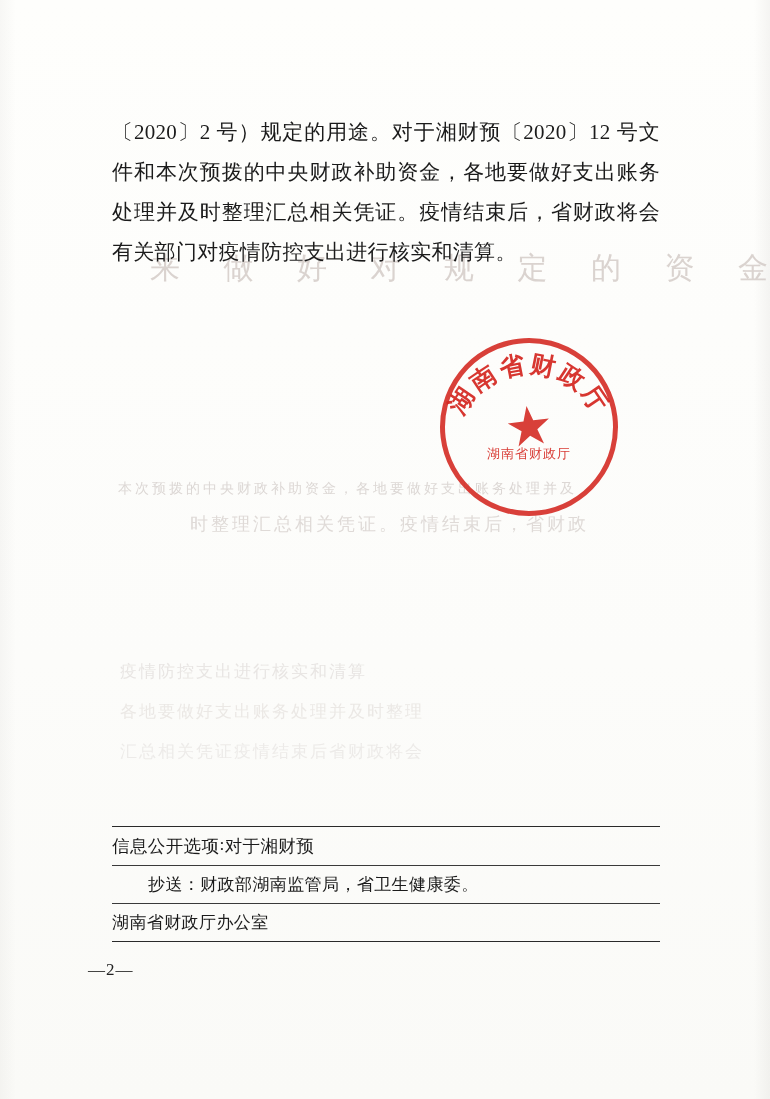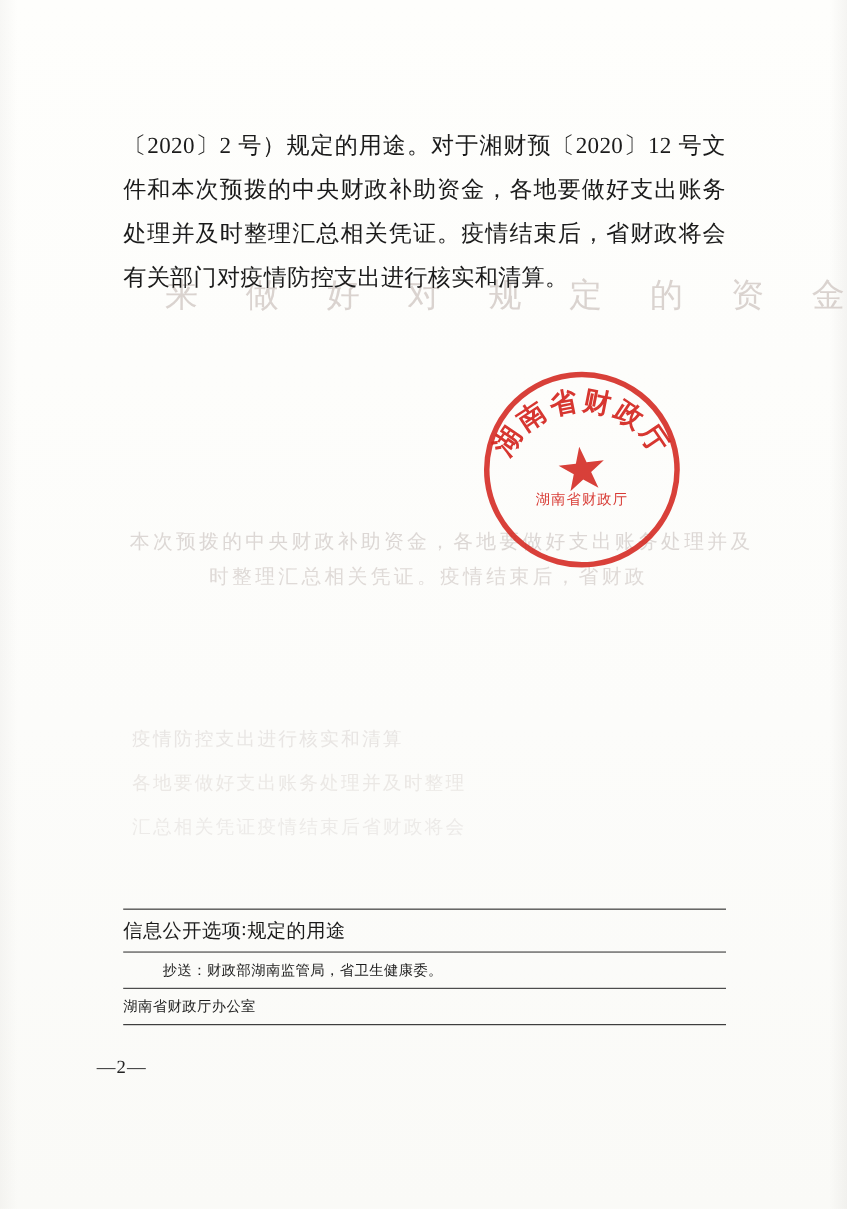--- a/index.html
+++ b/index.html
@@ -32,21 +32,21 @@
   .ghost.g1 {
     top: 248px;
     left: 150px;
     font-size: 30px;
     letter-spacing: 18px;
     color: rgba(205, 196, 192, 0.75);
   }
   .ghost.g2 {
     top: 480px;
     left: 118px;
-    font-size: 18px;
+    font-size: 14px;
     letter-spacing: 3px;
     color: rgba(203, 195, 192, 0.65);
     text-align: center;
   }
   .ghost.g3 {
     top: 512px;
     left: 190px;
     font-size: 18px;
     letter-spacing: 3px;
     color: rgba(203, 195, 192, 0.6);
@@ -174,21 +174,21 @@
   }
   .footer .rule {
     height: 1px;
     background: #2a2a2a;
     width: 100%;
   }
   .footer .rule.thin {
     background: #3a3a3a;
   }
   .footer-row {
-    font-size: 13px;
+    font-size: 17px;
     color: #1b1b1b;
     padding: 7px 0 7px 0;
     letter-spacing: 0.4px;
     display: flex;
   }
   .footer-row.open {
     padding-left: 0;
     font-size: 17.5px;
   }
   .footer-row .lead {
@@ -264,21 +264,21 @@
       <text x="89" y="120" text-anchor="middle">湖南省财政厅</text>
     </svg>
   </div>
 
 
   <div class="footer">
     <div class="rule"></div>
     <div class="footer-row open">
       <span>信息公开选项</span>
         <span>:</span>
-        <span>规定的用途</span>
+        <span>对于湘财预</span>
     </div>
     <div class="rule thin"></div>
     <div class="footer-row">
       <span class="lead"></span>
         <span>抄送：</span>
         <span>财政部湖南监管局，省卫生健康委。</span>
     </div>
     <div class="rule thin"></div>
     <div class="footer-row split">
       <span class="left-cell">湖南省财政厅办公室</span>

